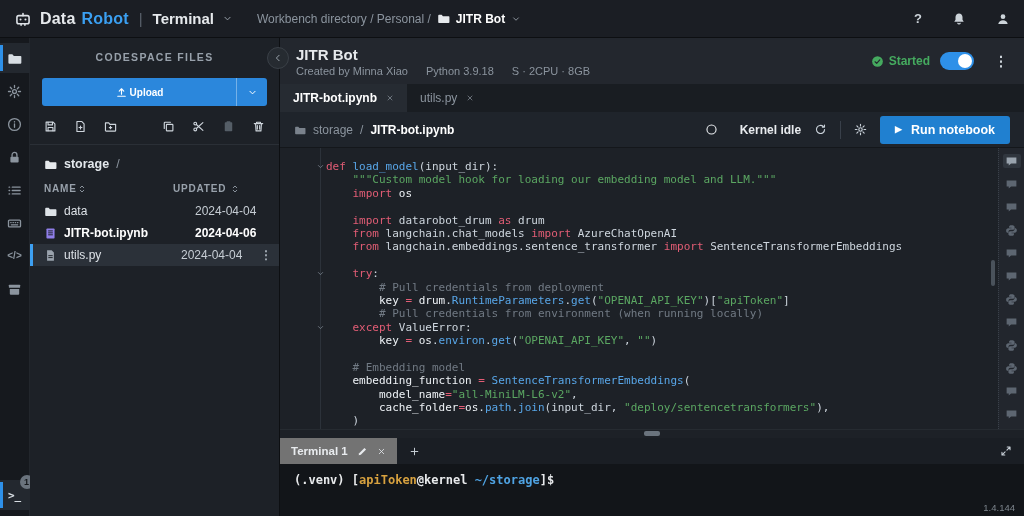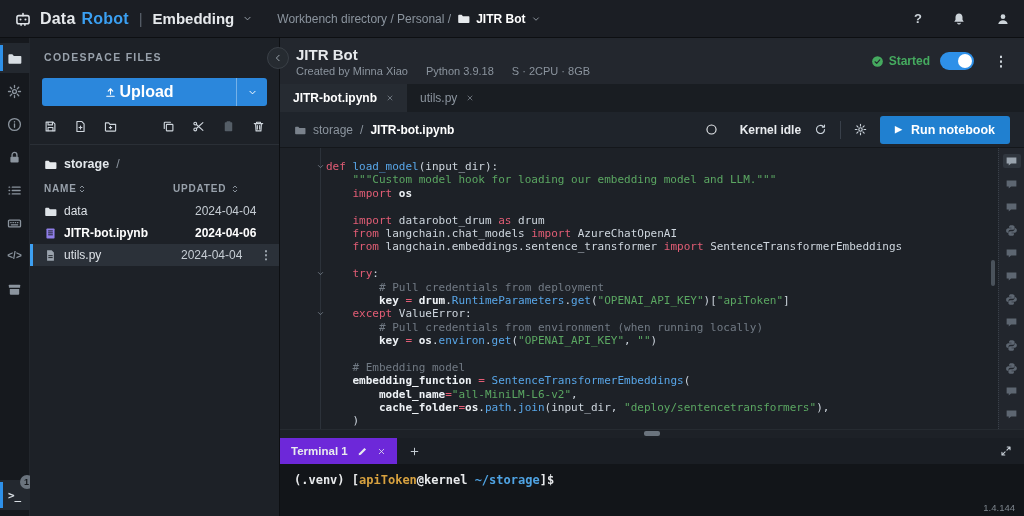--- a/index.html
+++ b/index.html
@@ -28,26 +28,26 @@
   .rail-item{width:30px;height:30px;display:flex;align-items:center;justify-content:center;color:#8b949e;position:relative;flex:none;}
   .rail-item.active{background:#23282f;color:#d8dee4;}
   .rail-item.active::before{content:"";position:absolute;left:0;top:2px;bottom:2px;width:3px;background:#2e90e8;}
   .rail-item .txt-ic{font-size:10px;}
   .rail-bottom{margin-top:auto;margin-bottom:6px;}
   .rail-bottom .txt-ic{font-family:"DejaVu Sans Mono",monospace;font-size:11px;}
   .badge{position:absolute;top:-5px;right:-4px;width:14px;height:14px;border-radius:50%;background:#6a737d;color:#15181c;font-size:9px;font-weight:bold;display:flex;align-items:center;justify-content:center;}
 
   
   .files{width:250px;background:#1d2127;border-right:1px solid #0d0f12;display:flex;flex-direction:column;position:relative;box-sizing:border-box;}
-  .files-header{height:38px;display:flex;align-items:center;padding:0 14px;}
+  .files-header{height:38px;display:flex;align-items:center;padding:0 14px;justify-content:center;}
   .files-title{font-size:10.5px;font-weight:bold;letter-spacing:1.3px;color:#98a1ab;}
   .collapse-btn{position:absolute;right:-10px;top:9px;width:20px;height:20px;border-radius:50%;background:#262b31;border:1px solid #3a4047;color:#aab3bc;display:flex;align-items:center;justify-content:center;z-index:6;}
   .upload-row{padding:2px 12px 10px;}
   .upload-btn{height:28px;background:#2b87dc;border-radius:3px;display:flex;align-items:stretch;color:#fff;}
-  .upload-main{flex:1;display:flex;align-items:center;justify-content:center;gap:2px;font-weight:bold;font-size:16px;}
+  .upload-main{flex:1;display:flex;align-items:center;justify-content:center;gap:2px;font-weight:bold;font-size:10px;}
   .upload-caret{width:30px;display:flex;align-items:center;justify-content:center;border-left:1px solid rgba(255,255,255,.35);}
   .file-tools{display:flex;align-items:center;gap:17px;padding:4px 14px 11px;color:#ced5dc;border-bottom:1px solid #2a2f36;}
   .file-tools .sp{flex:1;}
   .file-tools .disabled{color:#555e67;}
   .storage-crumb{display:flex;align-items:center;gap:7px;padding:12px 14px 8px;font-size:12.5px;color:#e3e8ec;}
   .storage-crumb b{font-weight:bold;}
   .storage-crumb .sep{color:#8b949e;}
   .cols{display:flex;align-items:center;padding:4px 14px 6px;color:#98a1ab;font-size:10px;font-weight:bold;letter-spacing:.8px;}
   .cols .c1{flex:1;display:flex;align-items:center;}
   .cols .c2{width:92px;display:flex;align-items:center;gap:4px;}
@@ -92,33 +92,33 @@
   .code{position:absolute;top:12px;left:0;right:30px;font-family:"DejaVu Sans Mono",monospace;font-size:11px;line-height:13.4px;}
   .cl{display:flex;height:13.4px;white-space:pre;}
   .gut{width:46px;flex:none;position:relative;}
   .gut .ic{position:absolute;right:1px;top:2px;color:#7a838d;}
   .tk-kw{color:#e25d75;}
   .tk-op{color:#e25d75;}
   .tk-fn{color:#58a6e8;}
   .tk-str{color:#5ba762;}
   .tk-cm{color:#717a84;}
   .tk-pl{color:#ced6de;}
-  .tk-var{color:#eef2f6;font-weight:bold;}
+  .tk-var{color:#eef2f6;font-weight:normal;}
   .cellcol{position:absolute;right:0;top:0;bottom:0;width:26px;background:#22262d;border-left:1px dotted #3a414a;display:flex;flex-direction:column;align-items:center;padding-top:6px;gap:9px;color:#5d6671;box-sizing:border-box;}
   .ci{width:18px;height:14px;display:flex;align-items:center;justify-content:center;flex:none;border-radius:2px;}
   .ci.active{background:#30363e;color:#99a3ad;}
   .vscroll{position:absolute;right:29px;top:112px;width:4px;height:26px;border-radius:2px;background:#4a525b;}
 
   .splitter{height:8px;background:#1d2127;border-top:1px solid #262b31;position:relative;}
   .grip{position:absolute;left:50%;top:1px;transform:translateX(-50%);width:16px;height:5px;border-radius:2px;background:#6a737d;}
 
   
   .terminal{height:78px;display:flex;flex-direction:column;background:#121519;}
   .term-bar{height:26px;background:#1a1e24;display:flex;align-items:stretch;}
-  .term-tab{display:flex;align-items:center;gap:9px;padding:0 11px;background:#6d28d9;font-size:11.5px;font-weight:bold;color:#e8ebee;}
+  .term-tab{display:flex;align-items:center;gap:9px;padding:0 11px;background:#737373;font-size:11.5px;font-weight:bold;color:#e8ebee;}
   .term-plus{display:flex;align-items:center;padding:0 12px;color:#c9d1d9;}
   .term-expand{margin-left:auto;display:flex;align-items:center;padding:0 12px;color:#c9d1d9;}
   .term-body{flex:1;position:relative;padding:9px 14px;font-family:"DejaVu Sans Mono",monospace;font-size:12px;font-weight:bold;color:#e8eaec;}
   .t-pl{color:#e8eaec;}
   .t-orange{color:#d7a13f;}
   .t-blue{color:#4fa3e3;}
   .version{position:absolute;right:9px;bottom:3px;font-family:"Liberation Sans",sans-serif;font-weight:normal;font-size:9.5px;color:#7c848c;}
 </style>
 </head>
 <body>
@@ -130,21 +130,21 @@
         <path d="M8 5V3.2M6.3 12.2v1.4M9.7 12.2v1.4"></path>
         <circle class="f" cx="5.8" cy="8.4" r=".9"></circle>
         <circle class="f" cx="10.2" cy="8.4" r=".9"></circle>
       </svg>
     </span>
   <span class="brand">
     <span class="bt">Data</span>
       <span class="bt blue">Robot</span>
   </span>
   <span class="pipe">|</span>
-  <span class="app">Embedding</span>
+  <span class="app">Terminal</span>
   <span data-icon="chevron-down:11" style="color:#9aa2ac;">
       <svg width="11" height="11" viewBox="0 0 16 16">
         <path d="M4.2 6.2L8 10l3.8-3.8"></path>
       </svg>
     </span>
   <span class="crumbs">
     <span>Workbench directory / Personal /</span>
     <span data-icon="folder:13" style="color:#e6e9ec;">
         <svg width="13" height="13" viewBox="0 0 16 16">
           <path class="f" d="M1.5 3.5h4.2l1.6 1.8h7.2c.5 0 .8.3.8.8v6.4c0 .6-.4 1-1 1H2.5c-.6 0-1-.4-1-1V4.5c0-.6.4-1 1-1z"></path>
@@ -467,24 +467,24 @@
           <div class="cl"><span class="gut"></span><span></span></div>
           <div class="cl"><span class="gut"></span><span><span class="tk-kw">    import </span><span class="tk-pl">datarobot_drum </span><span class="tk-kw">as </span><span class="tk-pl">drum</span></span></div>
           <div class="cl"><span class="gut"></span><span><span class="tk-kw">    from </span><span class="tk-pl">langchain.chat_models </span><span class="tk-kw">import </span><span class="tk-pl">AzureChatOpenAI</span></span></div>
           <div class="cl"><span class="gut"></span><span><span class="tk-kw">    from </span><span class="tk-pl">langchain.embeddings.sentence_transformer </span><span class="tk-kw">import </span><span class="tk-pl">SentenceTransformerEmbeddings</span></span></div>
           <div class="cl"><span class="gut"></span><span></span></div>
           <div class="cl"><span class="gut"><span class="ic"><svg width="9" height="9" viewBox="0 0 16 16">
                   <path d="M4.2 6.2L8 10l3.8-3.8"></path>
                 </svg></span></span><span><span class="tk-kw">    try</span><span class="tk-pl">:</span></span></div>
           <div class="cl"><span class="gut"></span><span><span class="tk-cm">        # Pull credentials from deployment</span></span></div>
           <div class="cl"><span class="gut"></span><span><span class="tk-var">        key</span><span class="tk-pl"> </span><span class="tk-op">=</span><span class="tk-pl"> </span><span class="tk-var">drum</span><span class="tk-pl">.</span><span class="tk-fn">RuntimeParameters</span><span class="tk-pl">.</span><span class="tk-fn">get</span><span class="tk-pl">(</span><span class="tk-str">"OPENAI_API_KEY"</span><span class="tk-pl">)[</span><span class="tk-str">"apiToken"</span><span class="tk-pl">]</span></span></div>
+          <div class="cl"><span class="gut"></span><span><span class="tk-cm">        # Pull credentials from environment (when running locally)</span></span></div>
           <div class="cl"><span class="gut"><span class="ic"><svg width="9" height="9" viewBox="0 0 16 16">
                   <path d="M4.2 6.2L8 10l3.8-3.8"></path>
                 </svg></span></span><span><span class="tk-kw">    except </span><span class="tk-pl">ValueError:</span></span></div>
-          <div class="cl"><span class="gut"></span><span><span class="tk-cm">        # Pull credentials from environment (when running locally)</span></span></div>
           <div class="cl"><span class="gut"></span><span><span class="tk-var">        key</span><span class="tk-pl"> </span><span class="tk-op">=</span><span class="tk-pl"> </span><span class="tk-var">os</span><span class="tk-pl">.</span><span class="tk-fn">environ</span><span class="tk-pl">.</span><span class="tk-fn">get</span><span class="tk-pl">(</span><span class="tk-str">"OPENAI_API_KEY"</span><span class="tk-pl">, </span><span class="tk-str">""</span><span class="tk-pl">)</span></span></div>
           <div class="cl"><span class="gut"></span><span></span></div>
           <div class="cl"><span class="gut"></span><span><span class="tk-cm">    # Embedding model</span></span></div>
           <div class="cl"><span class="gut"></span><span><span class="tk-var">    embedding_function</span><span class="tk-pl"> </span><span class="tk-op">=</span><span class="tk-pl"> </span><span class="tk-fn">SentenceTransformerEmbeddings</span><span class="tk-pl">(</span></span></div>
           <div class="cl"><span class="gut"></span><span><span class="tk-var">        model_name</span><span class="tk-op">=</span><span class="tk-str">"all-MiniLM-L6-v2"</span><span class="tk-pl">,</span></span></div>
           <div class="cl"><span class="gut"></span><span><span class="tk-var">        cache_folder</span><span class="tk-op">=</span><span class="tk-var">os</span><span class="tk-pl">.</span><span class="tk-fn">path</span><span class="tk-pl">.</span><span class="tk-fn">join</span><span class="tk-pl">(input_dir, </span><span class="tk-str">"deploy/sentencetransformers"</span><span class="tk-pl">),</span></span></div>
           <div class="cl"><span class="gut"></span><span><span class="tk-pl">    )</span></span></div>
         </div>
       <div class="vscroll"></div>
       <div class="cellcol" id="cellcol">

